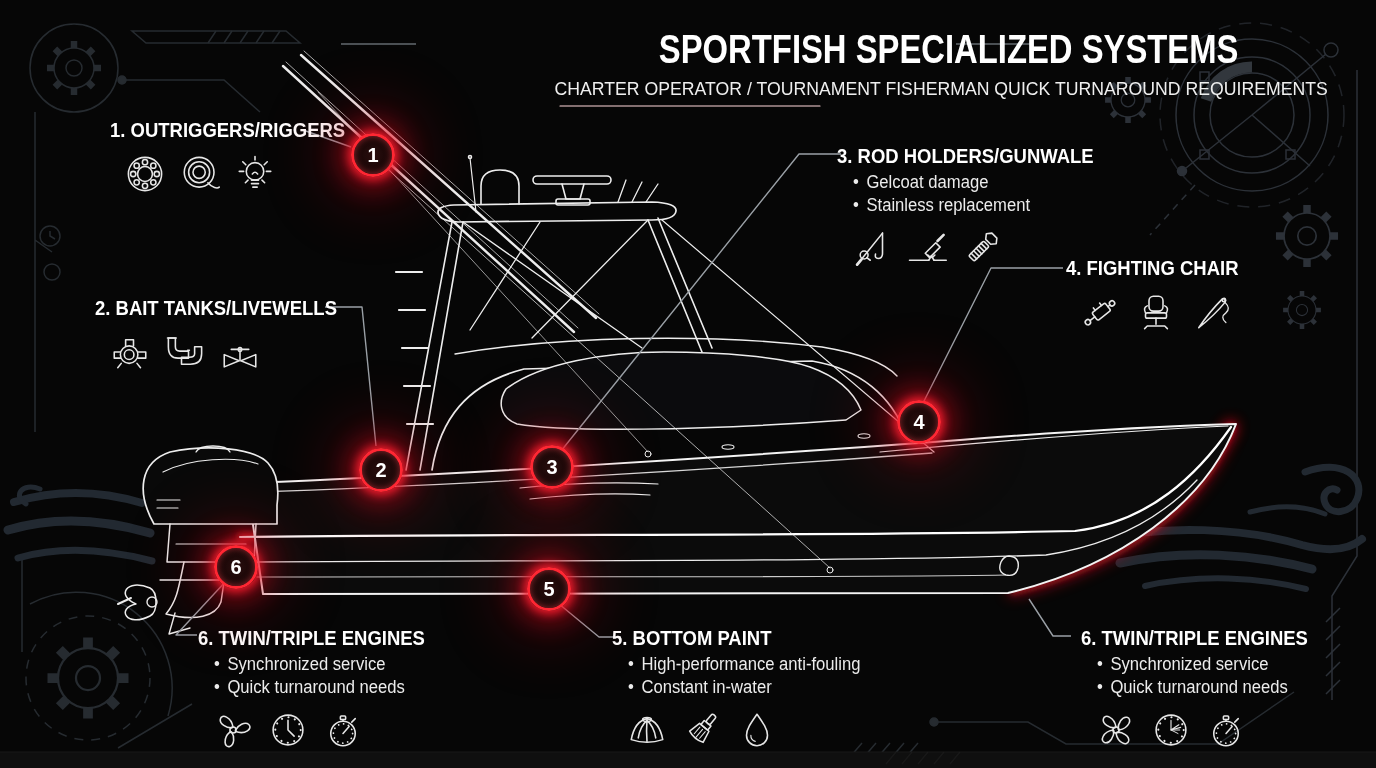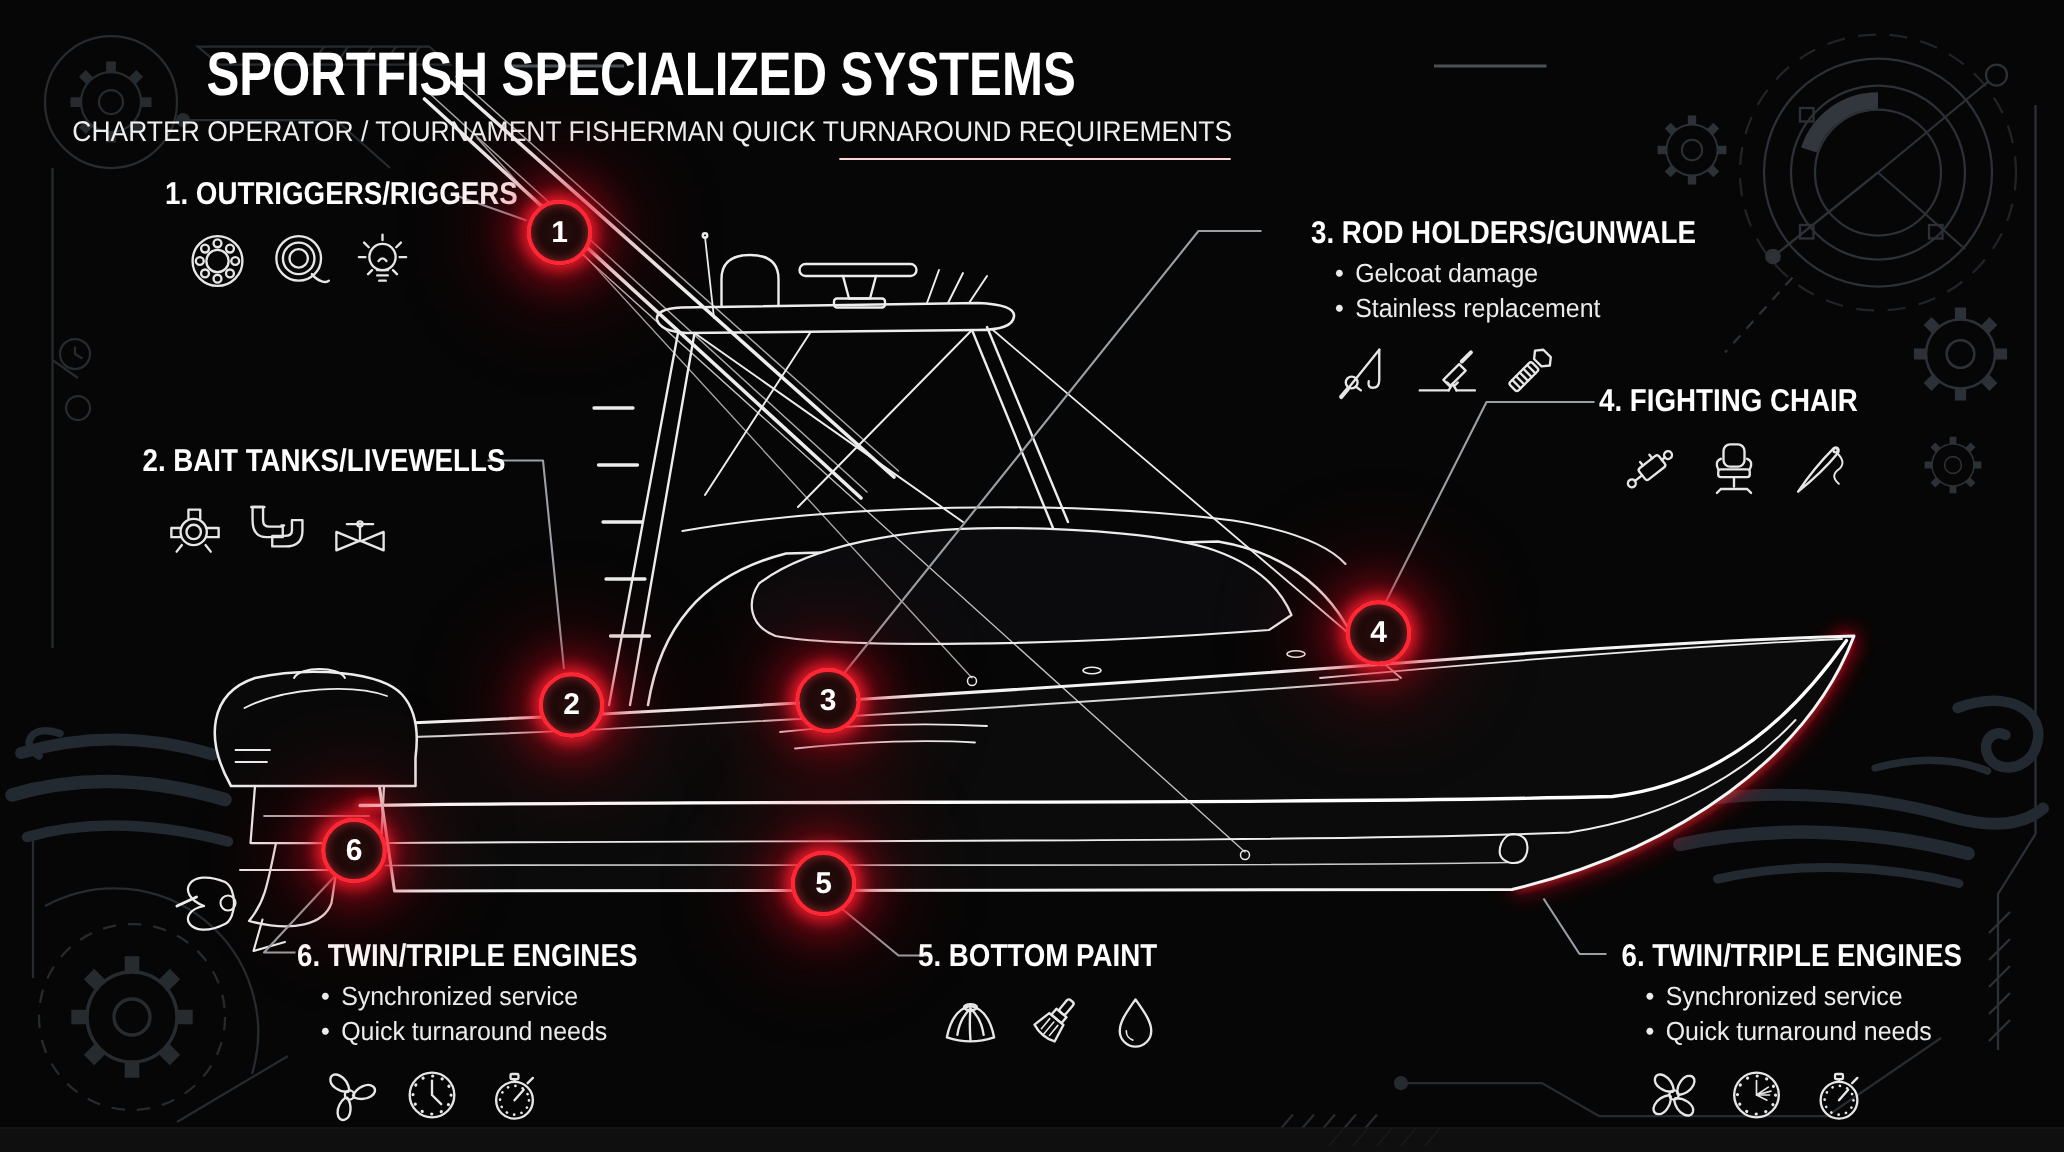--- a/index.html
+++ b/index.html
@@ -1,20 +1,20 @@
 <!DOCTYPE html>
 <html><head>
 <meta charset="utf-8">
 <style>
   html,body{margin:0;padding:0;background:#000;}
   .stage{position:relative;width:1376px;height:768px;background:#060606;overflow:hidden;
          font-family:"Liberation Sans",sans-serif;color:#fff;}
   svg.scene{position:absolute;left:0;top:0;}
   
-  .hdr{position:absolute;top:26px;left:0;width:100%;text-align:left;z-index:5;}
+  .hdr{position:absolute;top:26px;left:0;width:100%;text-align:right;z-index:5;}
   .hdr h1{margin:0;font-size:41px;font-weight:700;color:#fff;letter-spacing:0;
           transform:scaleX(.80);transform-origin:50% 50%;white-space:nowrap;}
   .hdr .sub{margin-top:5px;font-size:19px;font-weight:400;color:#efefef;
           transform:scaleX(.93);transform-origin:50% 50%;white-space:nowrap;}
   
   .callout{position:absolute;z-index:6;}
   .co-title{margin:0 0 3px 0;font-size:21px;font-weight:700;color:#fff;white-space:nowrap;
           transform:scaleX(.88);transform-origin:0 50%;}
   .co-list{list-style:none;margin:0;padding:0 0 0 16px;}
   .co-list li{font-size:17.5px;line-height:22.5px;color:#ececec;white-space:nowrap;
@@ -248,21 +248,21 @@
       <path d="M4 8 H14 M27 22 H29"></path>
     </svg>
     <svg viewBox="0 0 48 48">
       <path d="M6 27 L6 41 L23 34 Z M42 27 L42 41 L25 34 Z"></path>
       <path d="M24 34 V24 M14 21 H34"></path>
           <circle cx="24" cy="21" r="2"></circle>
     </svg>
   </div>
 </section>
 
-<section class="callout" style="left:874px;top:144px">
+<section class="callout" style="left:837px;top:144px">
   <h2 class="co-title">3. ROD HOLDERS/GUNWALE</h2>
   <ul class="co-list">
     <li>Gelcoat damage</li>
     <li>Stainless replacement</li>
   </ul>
   <div class="co-icons">
     <svg viewBox="0 0 48 48">
       <path d="M7 43 L36 7"></path>
           <path d="M7 43 l5 -6" stroke-width="3.2"></path>
       <circle cx="15" cy="32" r="4.5"></circle>
@@ -306,20 +306,24 @@
     <svg viewBox="0 0 48 48">
       <path d="M10 42 C18 30 28 18 37 9 M37 9 c3 -2 5 1 3 4 M40 13 C31 24 20 34 10 42"></path>
       <circle cx="38.5" cy="10.5" r="1.6"></circle>
       <path d="M40 13 q7 7 1 12 q-7 5 0 11" stroke-width="1.5"></path>
     </svg>
   </div>
 </section>
 
 <section class="callout" style="left:612px;top:626px">
   <h2 class="co-title">5. BOTTOM PAINT</h2>
+  <ul class="co-list">
+    <li>High-performance anti-fouling</li>
+    <li>Constant in-water</li>
+  </ul>
   <div class="co-icons">
     <svg viewBox="0 0 48 48">
       <path d="M6 35 Q10 14 24 11 Q38 14 42 35 Q24 41 6 35 Z"></path>
       <path d="M14 33 Q16 20 24 13 M34 33 Q32 20 24 13 M24 12 Q23 26 24 37"></path>
       <ellipse cx="24" cy="12" rx="5" ry="2.3"></ellipse>
     </svg>
     <svg viewBox="0 0 48 48">
       <g transform="rotate(40 24 24)">
         <rect x="21" y="2" width="6" height="12" rx="2"></rect>
         <rect x="19" y="14" width="10" height="6"></rect>

